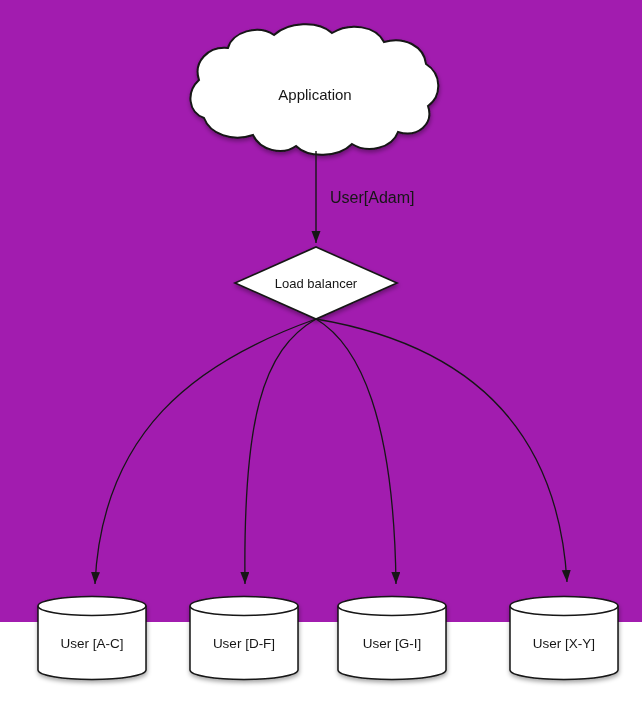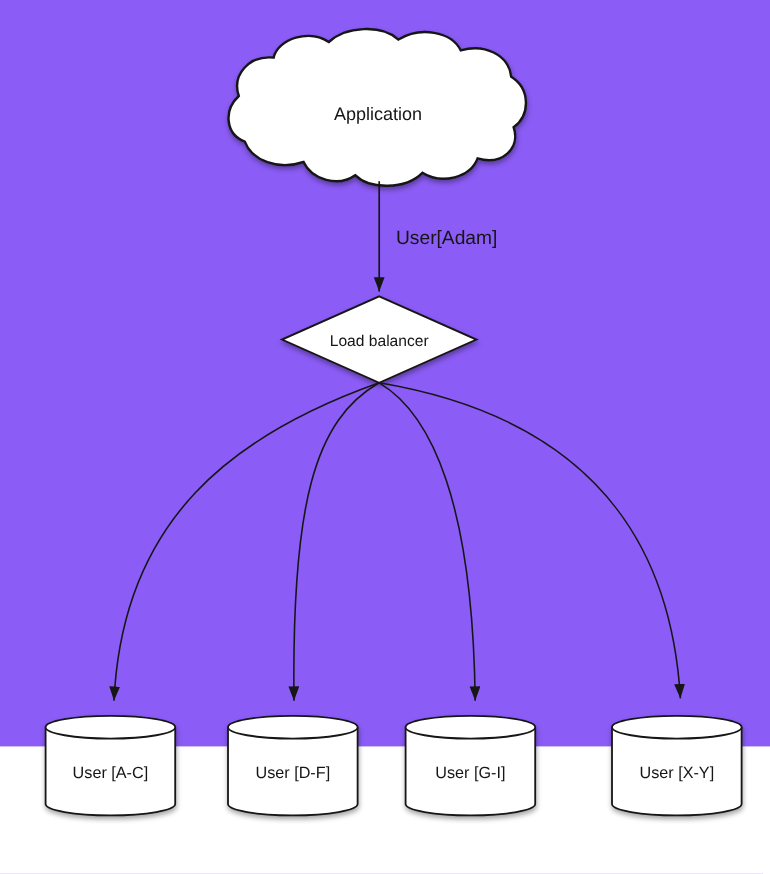--- a/index.html
+++ b/index.html
@@ -8,21 +8,21 @@
     background: #ffffff;
     width: 642px;
     height: 728px;
     overflow: hidden;
     font-family: "Liberation Sans", sans-serif;
   }
   .canvas-wrap {
     position: relative;
     width: 642px;
     height: 622px;
-    background: #8b5cf6;
+    background: #a21caf;
   }
   svg { display: block; }
   text {
     fill: #161616;
     font-family: "Liberation Sans", sans-serif;
   }
   .node-label { font-size: 15px; }
   .edge-label { font-size: 16px; }
   .diamond-label { font-size: 13px; }
   .cyl-label { font-size: 13.5px; }

